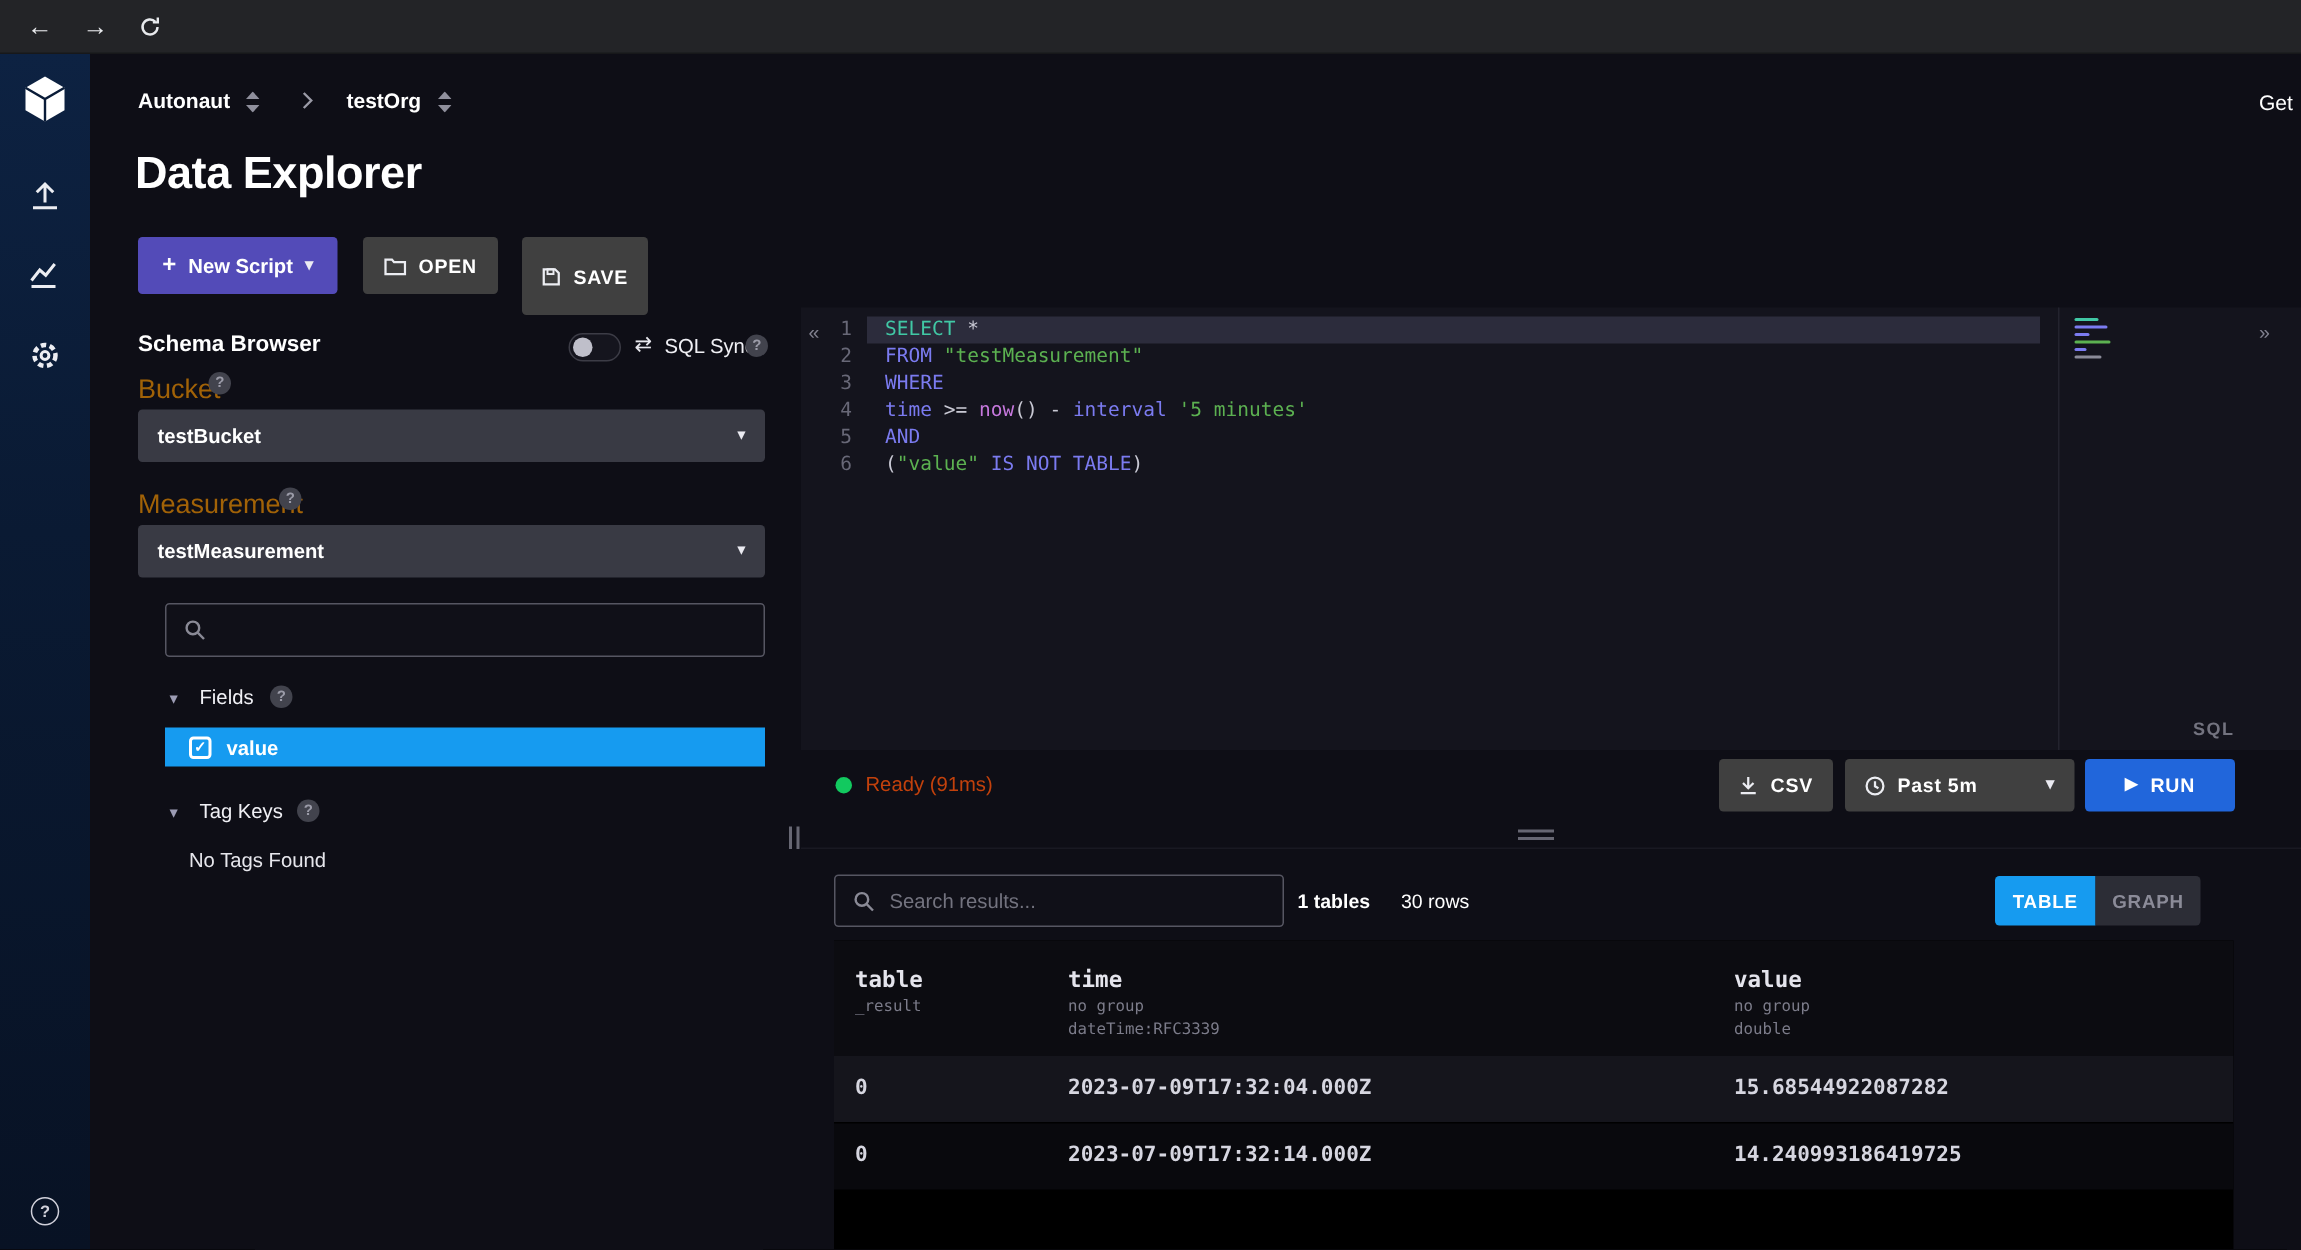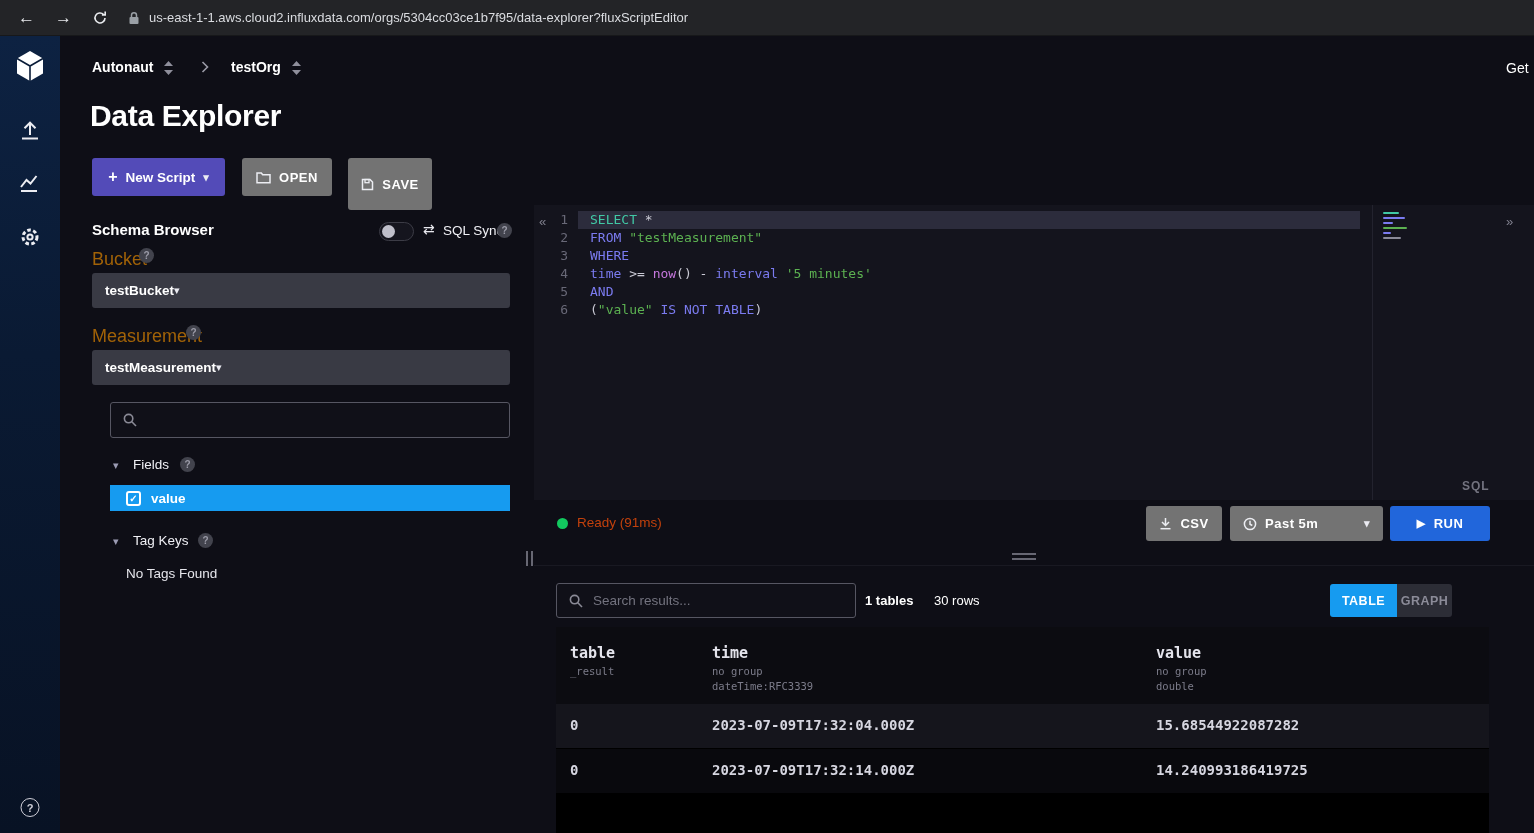--- a/index.html
+++ b/index.html
@@ -22,37 +22,37 @@
 
   
   .crumb-name{position:absolute;font-size:14px;font-weight:bold;color:#fff;cursor:pointer}
   .sort-ic{position:absolute;cursor:pointer}
   #get-clip{position:absolute;left:1506px;top:60px;width:40px;font-size:14px;color:#fff;white-space:nowrap;cursor:pointer}
   #page-title{position:absolute;left:90px;top:99px;font-size:30px;font-weight:bold;letter-spacing:-.3px}
 
   
   .btn{position:absolute;display:flex;align-items:center;justify-content:center;gap:8px;
        border-radius:3px;cursor:pointer;font-weight:bold;color:#fff;font-size:13px;letter-spacing:.5px}
-  .btn-dark{background:#737373}
+  .btn-dark{background:#404040}
   #btn-new-script{left:92px;top:158px;width:133px;height:38px;background:#534bb8;letter-spacing:0}
   #btn-open{left:242px;top:158px;width:90px;height:38px}
   #btn-save{left:348px;top:158px;width:84px;height:52px}
   .plus{font-size:16px;font-weight:bold;line-height:1}
   .caret{font-size:11px;color:#ebebf2;line-height:1}
 
   
   .panel-label{position:absolute;font-size:18px;color:#a16207}
   .help{display:inline-flex;align-items:center;justify-content:center;width:15px;height:15px;
         border-radius:50%;background:#42434d;color:#9b9ba8;font-size:10px;font-weight:bold;cursor:pointer}
   .help.abs-h{position:absolute}
   #toggle{position:absolute;left:379px;top:222px;width:35px;height:19px;border-radius:10px;
           background:#15151e;border:1px solid #3c3c46;cursor:pointer}
   #toggle .knob{position:absolute;left:2px;top:2px;width:13px;height:13px;border-radius:50%;background:#bfbfca}
   .dd{position:absolute;width:418px;height:35px;background:#393a44;border-radius:3px;display:flex;
-      align-items:center;padding:0 13px;cursor:pointer}
+      align-items:center;justify-content:space-between;padding:0 13px;cursor:pointer}
   .dd-label{font-weight:bold;font-size:13.5px;color:#fff}
   .search-box{position:absolute;height:36px;border:1px solid #565662;border-radius:3px;display:flex;
               align-items:center;gap:10px;padding:0 12px;background:#101018}
   .search-box input{flex:1;background:transparent;border:0;outline:0;color:#e8e8ee;font-size:13.5px;
                     font-family:"Liberation Sans",sans-serif}
   .search-box input::placeholder{color:#73737f}
   .tree-caret{position:absolute;font-size:11px;color:#9c9cb4;cursor:pointer}
   #value-row{position:absolute;left:110px;top:485px;width:400px;height:26px;background:#169bf0;
              display:flex;align-items:center;gap:10px;padding:0 0 0 16px;cursor:pointer}
   #value-row .cb{width:15px;height:15px;border:2px solid #fff;border-radius:3px;display:flex;
@@ -89,21 +89,21 @@
   #btn-run .play{font-size:11px;line-height:1}
 
   
   #results-top-border{position:absolute;left:534px;top:565px;width:1000px;height:1px;background:#191922}
   #tables-count{position:absolute;left:865px;top:593px;font-size:13px;font-weight:bold;color:#fff}
   #rows-count{position:absolute;left:934px;top:593px;font-size:13px;font-weight:normal;color:#fff}
   #view-tabs{position:absolute;left:1330px;top:584px;display:flex}
   .tab{height:33px;display:flex;align-items:center;justify-content:center;font-weight:bold;font-size:12.5px;
        letter-spacing:.5px;cursor:pointer}
   #tab-table{width:67px;background:#169bf0;color:#fff;border-radius:3px 0 0 3px}
-  #tab-graph{width:55px;background:#2c2d36;color:#8b8b98;border-radius:0 3px 3px 0}
+  #tab-graph{width:70px;background:#2c2d36;color:#8b8b98;border-radius:0 3px 3px 0}
   #results-table{position:absolute;left:556px;top:627px;width:933px;height:206px;background:#000;overflow:hidden}
   #rt-header{position:relative;height:77px;background:#0c0c11}
   .rt-col{position:absolute;top:17px;font-family:"DejaVu Sans Mono",monospace}
   .rt-cell{position:absolute;top:13px;font-family:"DejaVu Sans Mono",monospace;font-size:14px;font-weight:bold;color:#d6d6e0}
   .c0{left:14px}.c1{left:156px}.c2{left:600px}
   .rt-name{font-size:15px;font-weight:bold;color:#e4e4ec}
   .rt-sub{font-size:10.5px;color:#7c7c8a;margin-top:3px}
   .rt-row{position:relative;height:44px;margin-bottom:1px}
   .rt-row.even{background:#15151c}.rt-row.odd{background:#09090d}
 </style>
@@ -113,29 +113,20 @@
 <div id="app">
 
   <div id="chrome">
     <span class="nav-glyph">←</span>
     <span class="nav-glyph">→</span>
     <span style="cursor:pointer">
       <svg width="16" height="16" viewBox="0 0 16 16">
           <path d="M13 8a5 5 0 1 1-1.4-3.5" fill="none" stroke="#e8eaed" stroke-width="1.6"></path>
           <path d="M13.2 1.6v3.3H9.9" fill="none" stroke="#e8eaed" stroke-width="1.6"></path>
         </svg>
-    </span>
-    <span id="urlbox">
-      <span>
-        <svg width="12" height="14" viewBox="0 0 12 14">
-            <path d="M3.5 6V4.3a2.5 2.5 0 0 1 5 0V6" fill="none" stroke="#9aa0a6" stroke-width="1.5"></path>
-            <rect x="1.5" y="6" width="9" height="7" rx="1" fill="#9aa0a6"></rect>
-          </svg>
-      </span>
-      <span>us-east-1-1.aws.cloud2.influxdata.com/orgs/5304cc03ce1b7f95/data-explorer?fluxScriptEditor</span>
     </span>
   </div>
 
   <div id="leftnav">
     <span class="nav-ic" style="top:14px">
       <svg width="30" height="32" viewBox="0 0 30 32">
         <polygon points="15,1 28,8.5 28,23.5 15,31 2,23.5 2,8.5" fill="#ffffff"></polygon>
         <path d="M2 8.5 L15 16 L28 8.5 M15 16 V31" fill="none" stroke="#0a1c38" stroke-width="1.6"></path>
       </svg>
     </span>

